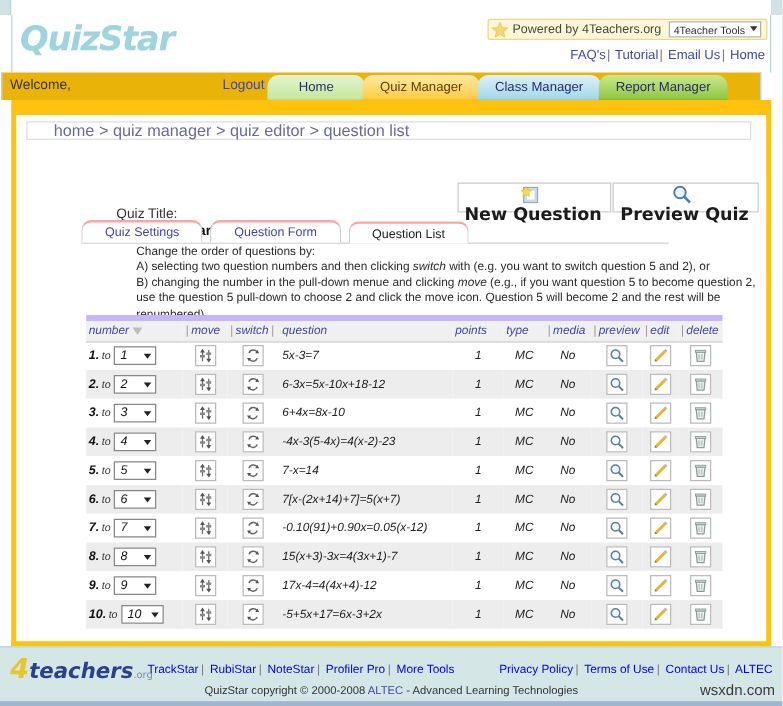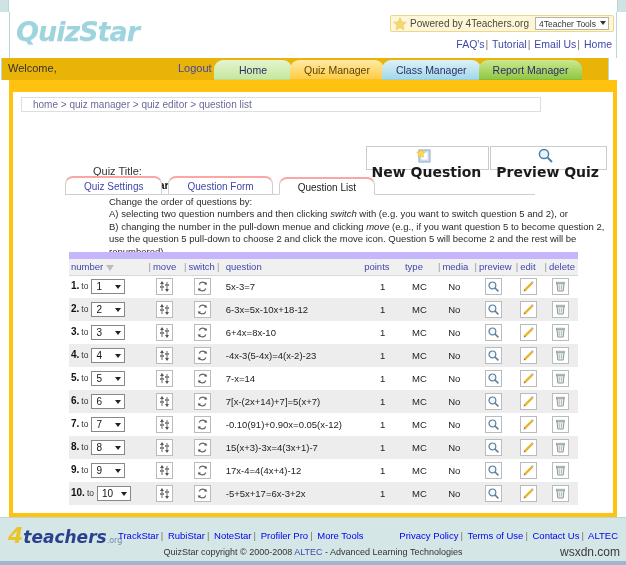--- a/index.html
+++ b/index.html
@@ -151,27 +151,27 @@
     width: 608px; height: 425px;
     background: #ffffff;
     border-left: 4px solid #ffc20e;
     border-right: 4px solid #ffc20e;
     border-bottom: 4px solid #ffc20e;
   }
 
   
   .breadcrumb {
     position: absolute; left: 8px; top: 5px;
-    width: 520px; height: 15px;
+    width: 580px; height: 15px;
     background: #ffffff;
     border: 1px solid #dedede;
-    font-size: 10px;
+    font-size: 13px;
     color: #6a6a9a;
     line-height: 14px;
-    padding-left: 11px;
+    padding-left: 21px;
     white-space: nowrap;
   }
 
   
   .quiz-title-block {
     position: absolute; left: 80px; top: 28px;
     font-size: 11px;
     color: #222;
     line-height: 14px;
   }
@@ -242,21 +242,22 @@
     color: #2a2a2a;
     line-height: 12.4px;
     margin-left: 40px;
   }
   .instructions i { font-style: italic; }
 
   
   .qtable-wrap {
     position: absolute; left: 56px; top: 160px;
     width: 509px;
-    border-top: 7px solid #c4b5fd;
+    border-top: 5px solid #c4b5fd;
+    font-style: italic;
   }
   table.qtable {
     width: 509px;
     border-collapse: collapse;
     font-size: 9.5px;
     color: #222;
   }
   table.qtable thead th {
     background: #f0f0f0;
     font-weight: normal;

